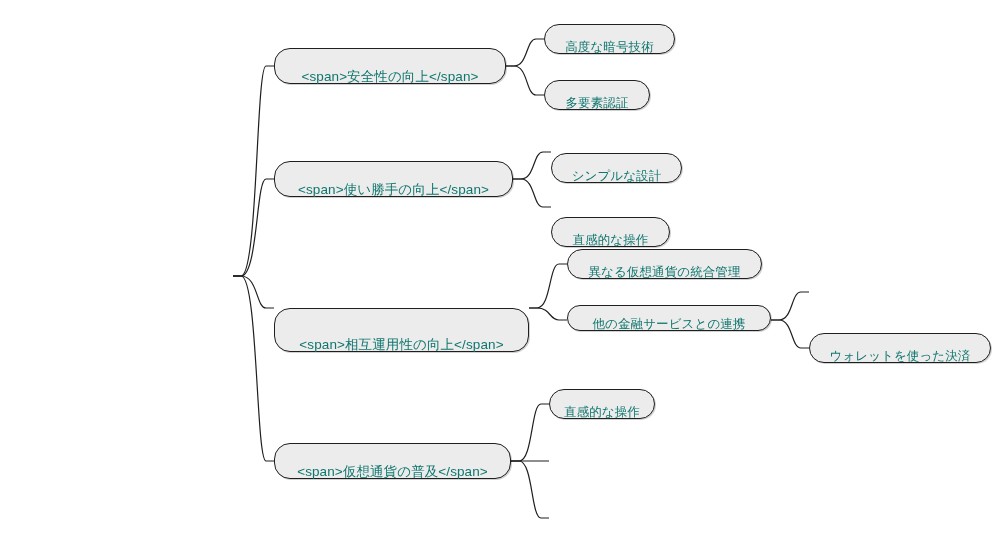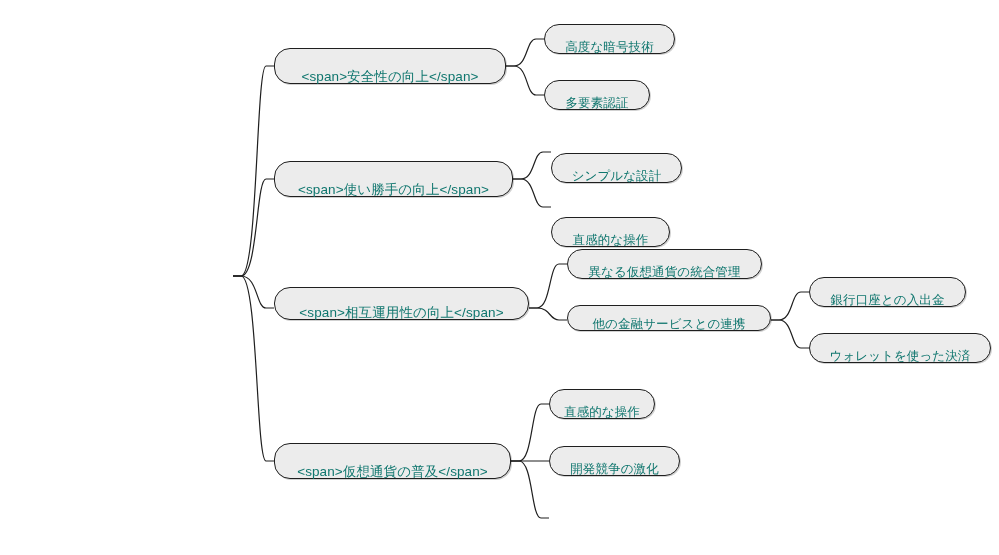--- a/index.html
+++ b/index.html
@@ -100,39 +100,33 @@
   <div class="node level-1" style="left:274px; top:161px; width:239px; height:36px;">
     <span class="node-label">&lt;span&gt;使い勝手の向上&lt;/span&gt;</span>
   </div>
   <div class="node level-2" style="left:551px; top:153px; width:131px; height:30px;">
     <span class="node-label">シンプルな設計</span>
   </div>
   <div class="node level-2" style="left:551px; top:192px; width:119px; height:30px;margin-top:25px;">
     <span class="node-label">直感的な操作</span>
   </div>
 
-  <div class="node level-1" style="left:274px; top:287px; width:255px; height:33px;">
+  <div class="node level-1" style="left:274px; top:308px; width:255px; height:44px;">
     <span class="node-label">&lt;span&gt;相互運用性の向上&lt;/span&gt;</span>
   </div>
   <div class="node level-2" style="left:567px; top:249px; width:195px; height:30px;">
     <span class="node-label">異なる仮想通貨の統合管理</span>
   </div>
   <div class="node level-2" style="left:567px; top:305px; width:204px; height:26px;">
     <span class="node-label">他の金融サービスとの連携</span>
-  </div>
-  <div class="node level-3" style="left:809px; top:277px; width:157px; height:30px;">
-    <span class="node-label">銀行口座との入出金</span>
   </div>
   <div class="node level-3" style="left:809px; top:333px; width:182px; height:30px;">
     <span class="node-label">ウォレットを使った決済</span>
   </div>
 
   <div class="node level-1" style="left:274px; top:443px; width:237px; height:36px;">
     <span class="node-label">&lt;span&gt;仮想通貨の普及&lt;/span&gt;</span>
   </div>
   <div class="node level-2" style="left:549px; top:389px; width:106px; height:30px;">
     <span class="node-label">直感的な操作</span>
   </div>
-  <div class="node level-2" style="left:549px; top:446px; width:131px; height:30px;">
-    <span class="node-label">開発競争の激化</span>
-  </div>
 
 </div>
 
 </body></html>

